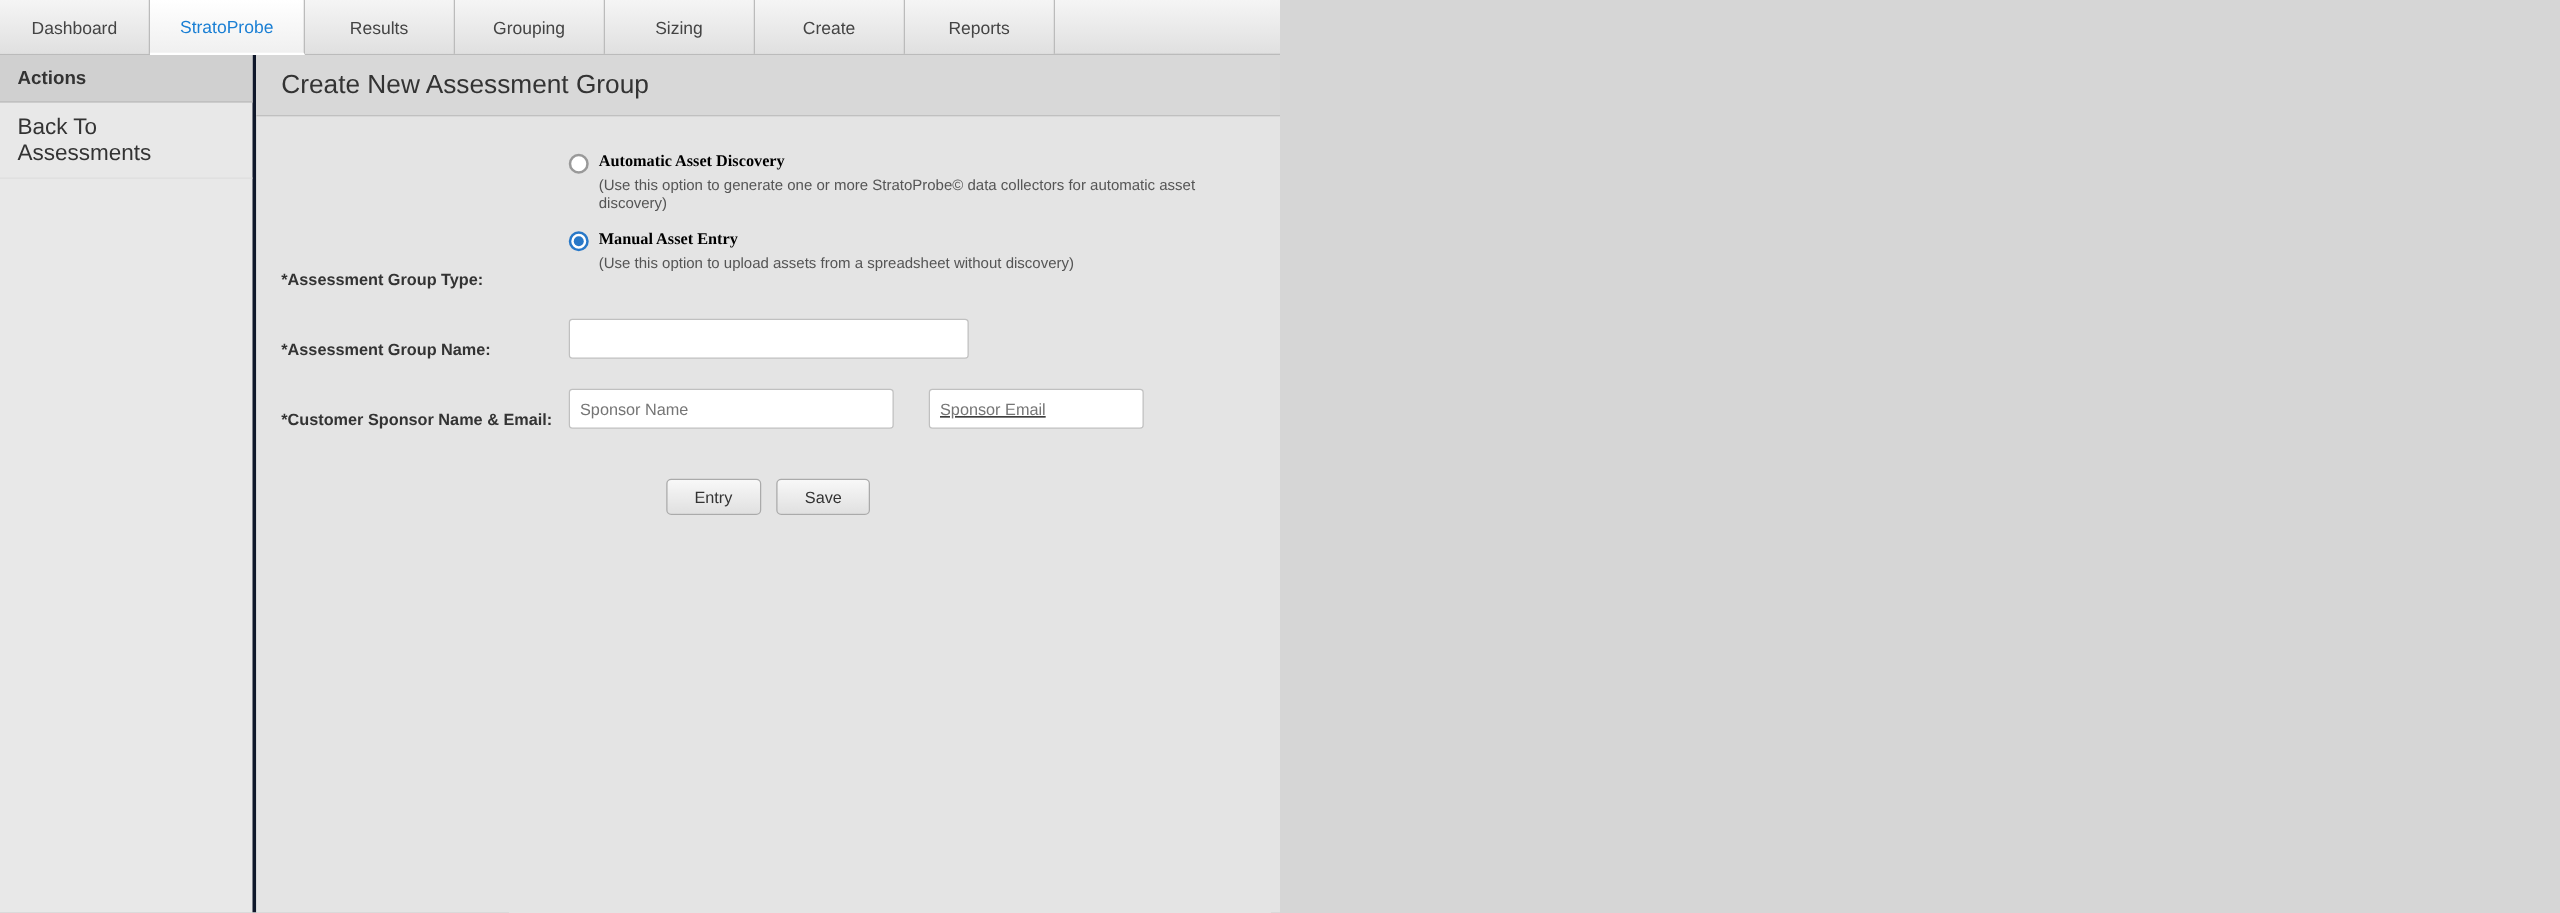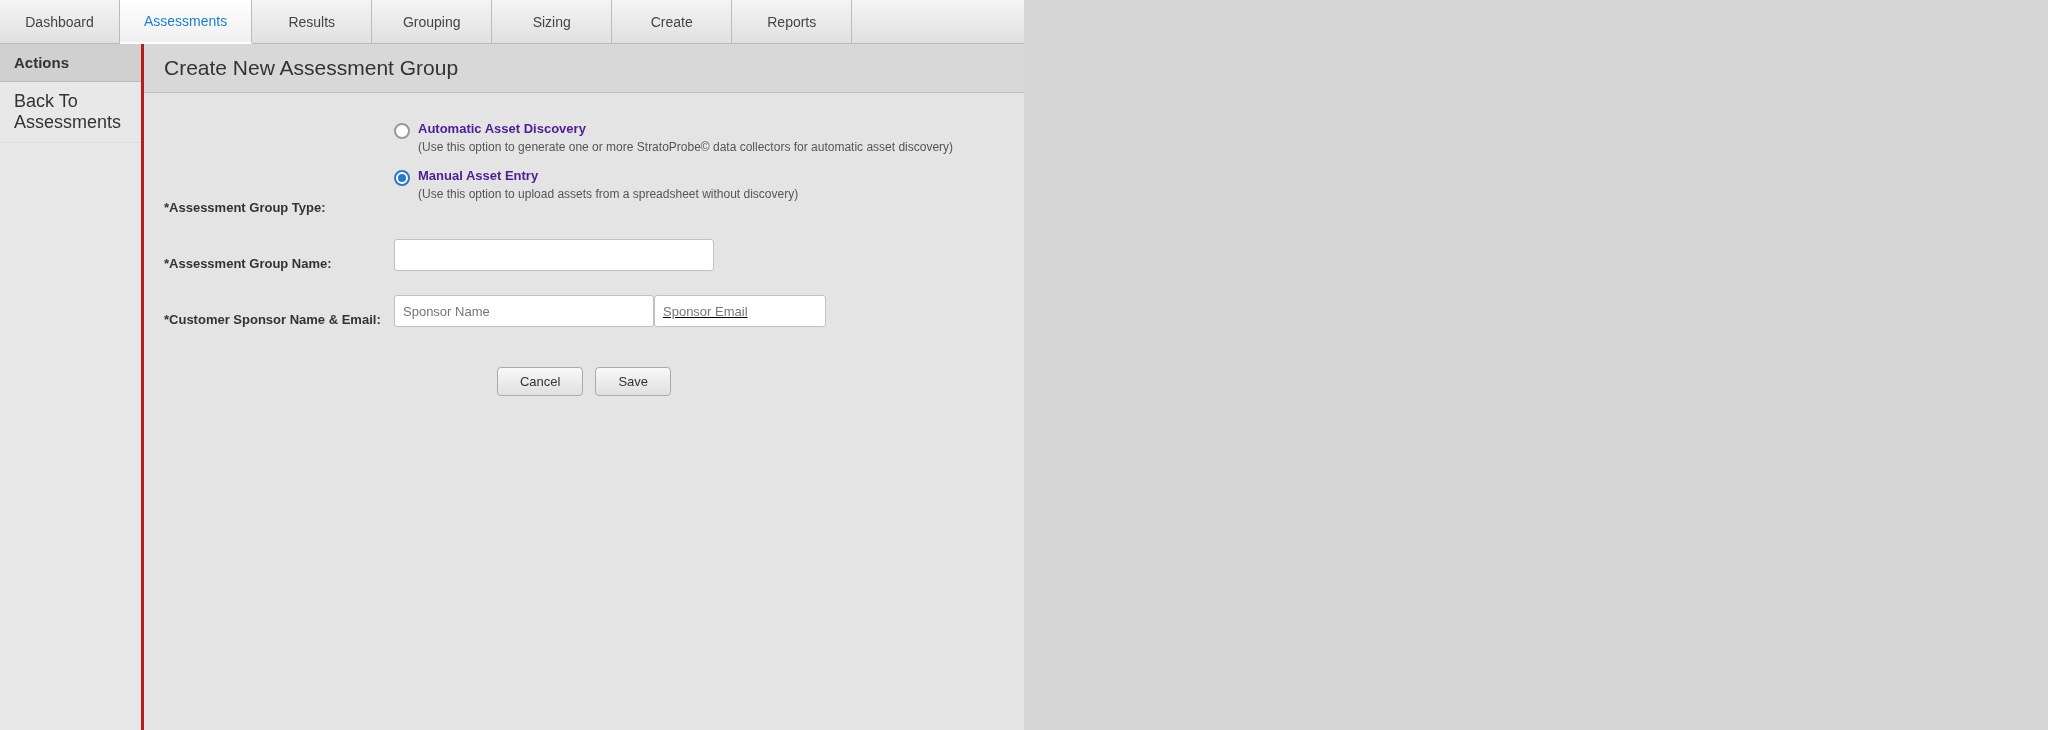--- a/index.html
+++ b/index.html
@@ -47,23 +47,23 @@
 
     
     .main-layout {
       display: flex;
       height: calc(100vh - 44px);
       min-height: 480px;
     }
 
     
     .sidebar {
-      width: 144px;
+      width: 205px;
       background: #e8e8e8;
-      border-right: 3px solid #b91c1c;
+      border-right: 3px solid #0f172a;
       flex-shrink: 0;
     }
 
     .sidebar-header {
       background: #d0d0d0;
       padding: 10px 14px;
       font-size: 15px;
       font-weight: 600;
       color: #333;
       border-bottom: 1px solid #bbb;
@@ -129,21 +129,22 @@
       margin-right: 8px;
       flex-shrink: 0;
     }
 
     .radio-label {
       font-size: 13px;
     }
 
     .radio-title {
       font-weight: 700;
-      color: #4c1d95;
+      color: #000000;
+      font-family: Liberation Serif, serif;
     }
 
     .radio-desc {
       font-size: 12px;
       color: #555;
       margin-top: 4px;
     }
 
     
     .text-input {
@@ -155,21 +156,21 @@
       background: #fff;
       outline: none;
     }
 
     .input-group-name {
       width: 320px;
     }
 
     .sponsor-inputs {
       display: flex;
-      gap: 0;
+      gap: 28px;
     }
 
     .input-sponsor-name {
       width: 260px;
     }
 
     .input-sponsor-email {
       width: 172px;
       text-decoration: underline;
     }
@@ -226,21 +227,21 @@
 
   </style>
 </head>
 <body>
 
 <div class="tab-bar">
   <div class="tab">
     <span>Dashboard</span>
   </div>
   <div class="tab active">
-    <span>Assessments</span>
+    <span>StratoProbe</span>
   </div>
   <div class="tab">
     <span>Results</span>
   </div>
   <div class="tab">
     <span>Grouping</span>
   </div>
   <div class="tab">
     <span>Sizing</span>
   </div>
@@ -311,21 +312,21 @@
         <div class="form-controls">
           <div class="sponsor-inputs">
             <input type="text" class="text-input input-sponsor-name" placeholder="Sponsor Name" style="">
             <input type="text" class="text-input input-sponsor-email" placeholder="Sponsor Email" style="">
           </div>
         </div>
       </div>
 
       <div class="button-row">
         <button class="btn">
-          <span>Cancel</span>
+          <span>Entry</span>
         </button>
         <button class="btn">
           <span>Save</span>
         </button>
       </div>
 
     </div>
   </div>
 
 </div>

